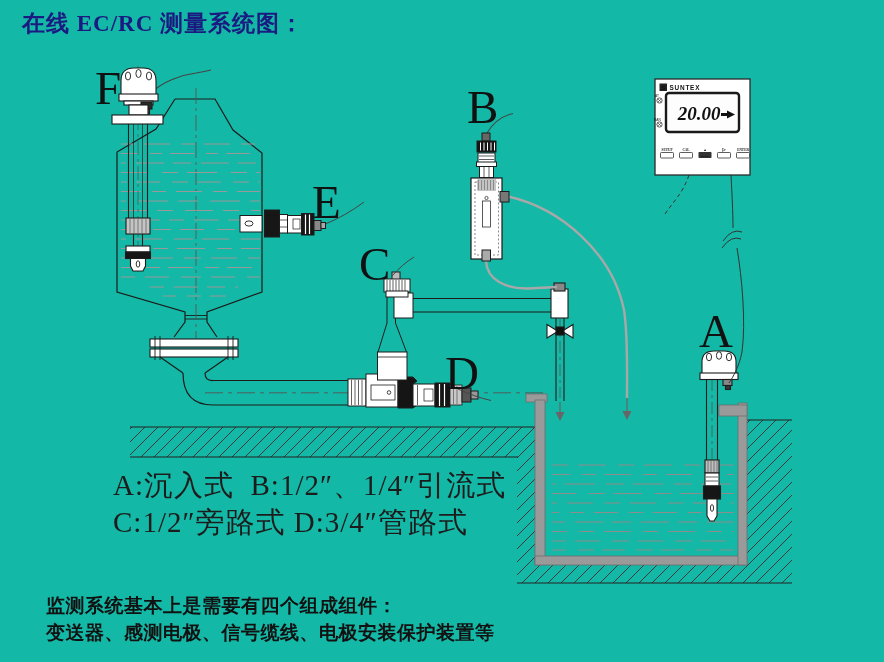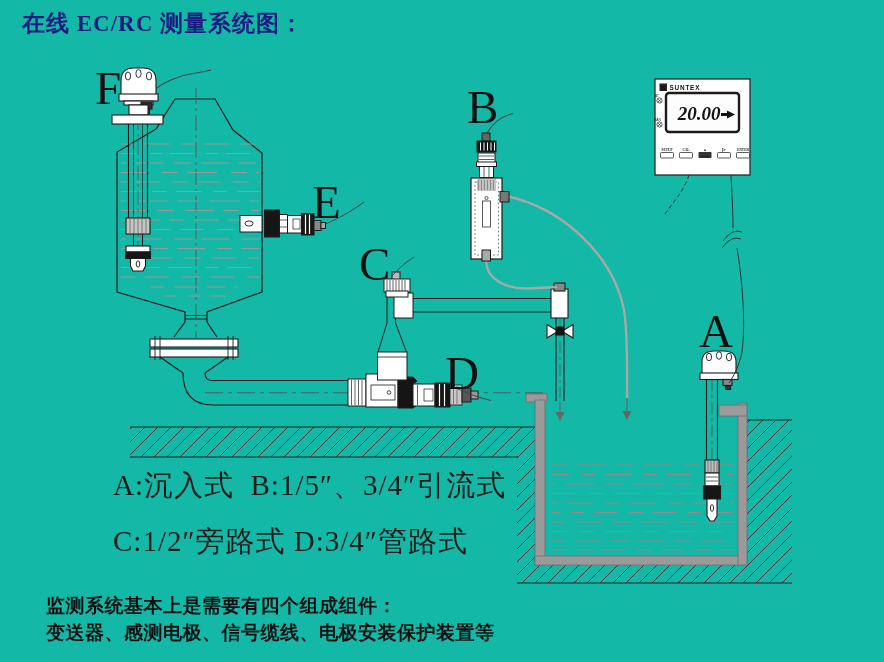--- a/index.html
+++ b/index.html
@@ -3,21 +3,21 @@
 <meta charset="utf-8">
 <style>
   html,body{margin:0;padding:0;background:#ffffff;}
   #stage{position:relative;width:884px;height:662px;background:#14b8a6;overflow:hidden;
          font-family:"Liberation Serif", serif;}
   #page-title{position:absolute;left:22px;top:8px;font-size:23px;font-weight:bold;
               letter-spacing:1px;color:#1a1a80;font-family:"Liberation Serif", serif;}
   svg{position:absolute;left:0;top:0;}
   .legend{position:absolute;left:113px;width:560px;font-size:29px;color:#1c1c1c;
           white-space:pre;font-family:"Liberation Serif", serif;letter-spacing:1px;}
-  #legend1{top:466px;} #legend2{top:503px;margin-top:19px;} #legend3{top:540px;}
+  #legend1{top:466px;} #legend2{top:503px;} #legend3{top:540px;}
   .note{position:absolute;left:46px;font-size:19px;font-weight:bold;color:#111;
         white-space:pre;font-family:"Liberation Sans", sans-serif;letter-spacing:0.5px;}
   #note1{top:593px;} #note2{top:620px;}
   text{font-family:"Liberation Serif", serif;fill:#111;}
   .tiny{font-family:"Liberation Sans", sans-serif;}
 </style>
 </head>
 <body>
 
 <div id="stage">
@@ -321,17 +321,17 @@
     <g font-size="47">
       <text x="699" y="347">A</text>
       <text x="467" y="123">B</text>
       <text x="359" y="280">C</text>
       <text x="445" y="389">D</text>
       <text x="312" y="218">E</text>
       <text x="95" y="104">F</text>
     </g>
   </svg>
 
-  <div class="legend" id="legend1">A:沉入式  B:1/5″、3/4″引流式</div>
+  <div class="legend" id="legend1">A:沉入式  B:1/2″、1/4″引流式</div>
   <div class="legend" id="legend2">C:1/2″旁路式 D:3/4″管路式</div>
   <div class="note" id="note1">监测系统基本上是需要有四个组成组件：</div>
   <div class="note" id="note2">变送器、感测电极、信号缆线、电极安装保护装置等</div>
 </div>
 
 </body></html>

